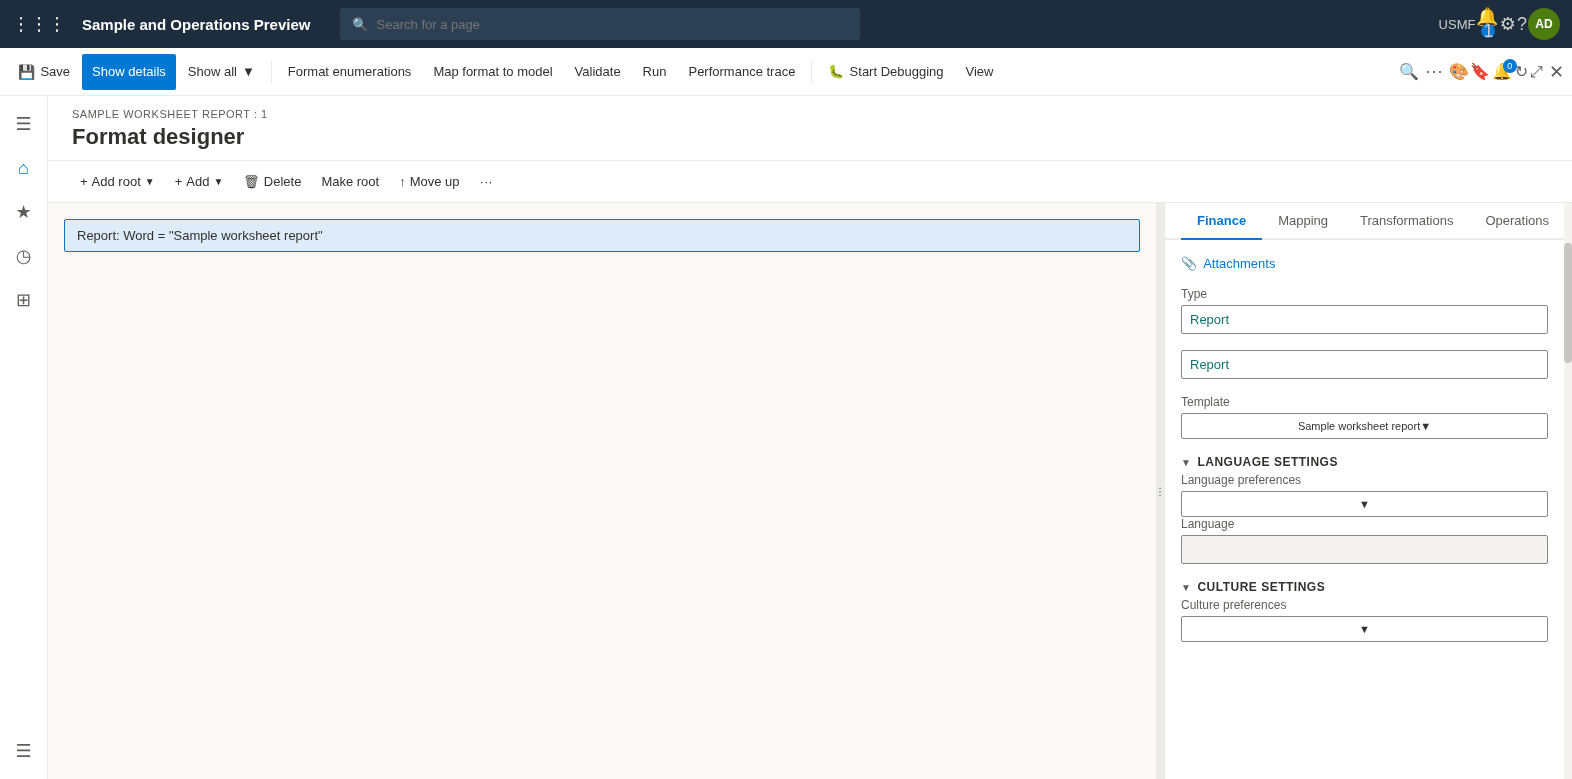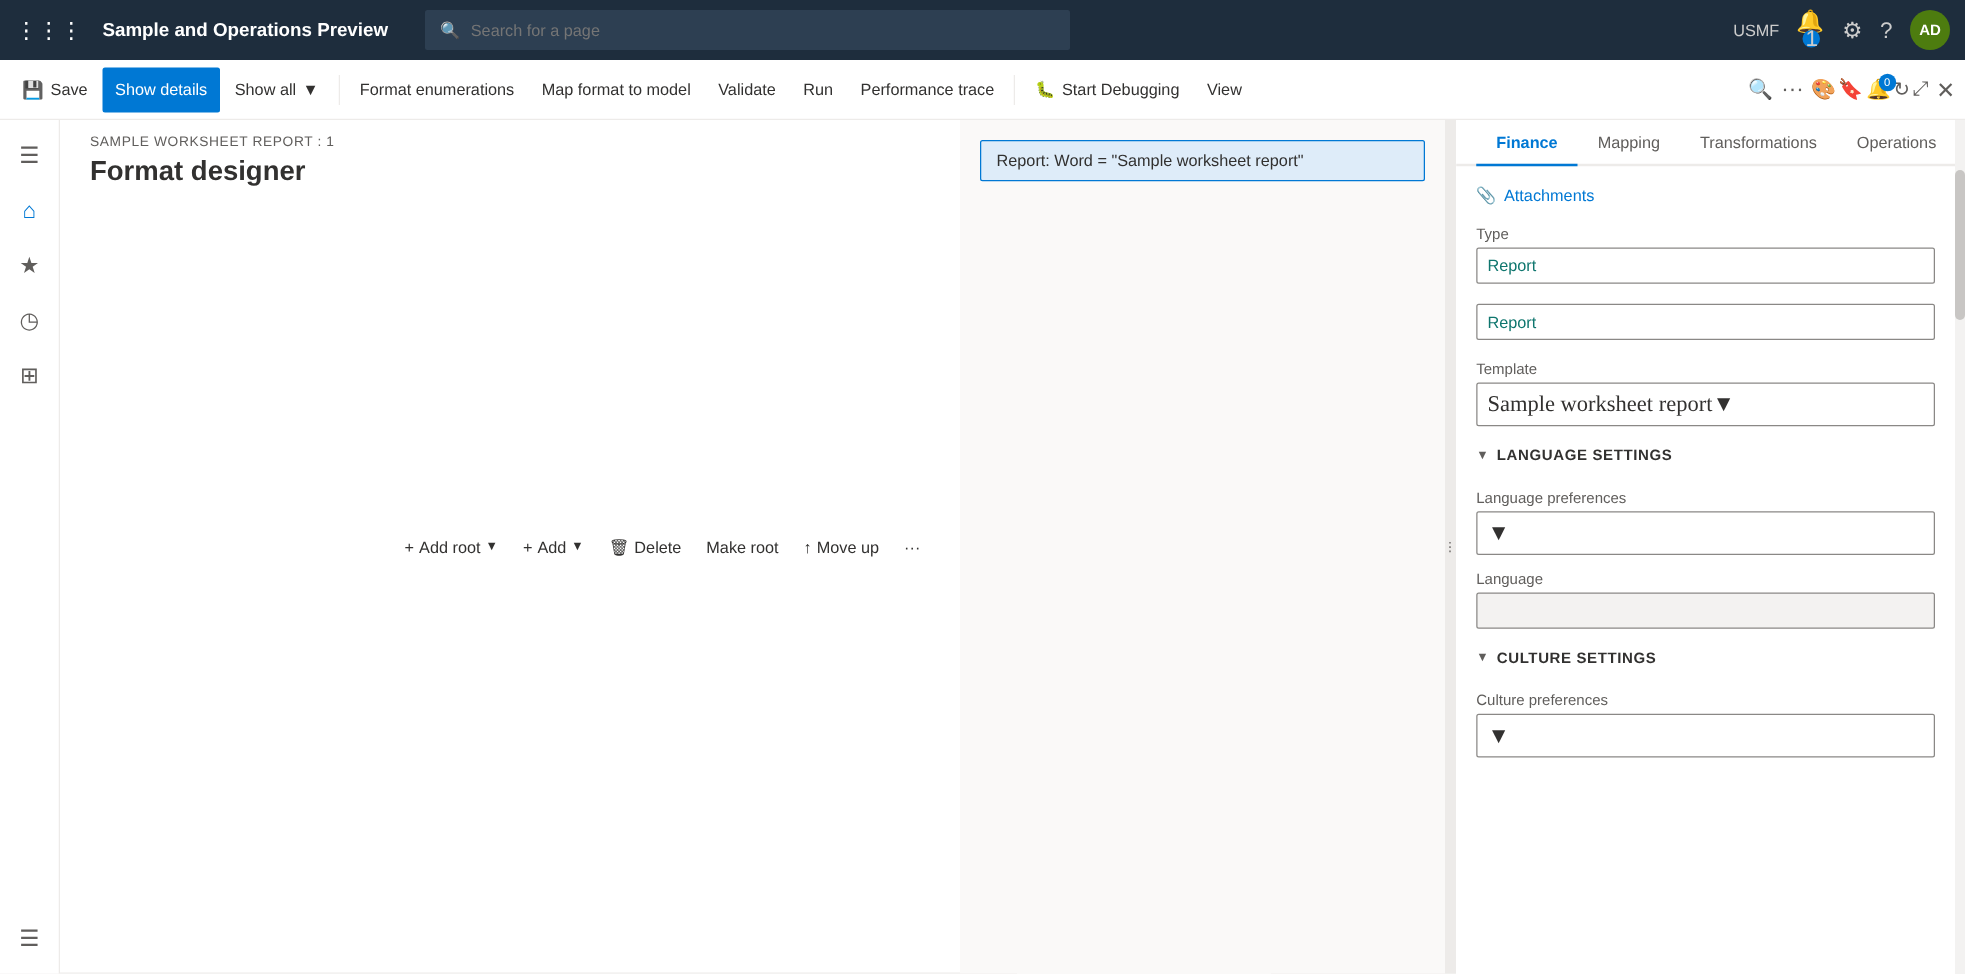--- a/index.html
+++ b/index.html
@@ -17,21 +17,21 @@
       flex: 1; max-width: 520px; margin: 0 20px;
       display: flex; align-items: center;
       background: #2d3f52; border-radius: 2px;
       padding: 0 12px; height: 32px; color: #ccc; gap: 8px;
     }
     .top-nav .search-bar input {
       background: transparent; border: none; outline: none;
       color: #ccc; font-size: 13px; width: 100%;
     }
     .top-nav .spacer { flex: 1; }
-    .top-nav .nav-icons { display: flex; align-items: center; gap: 14px; }
+    .top-nav .nav-icons { display: flex; align-items: center; gap: 1px; }
     .top-nav .nav-icons span { color: #ccc; font-size: 18px; cursor: pointer; position: relative; }
     .top-nav .badge {
       position: absolute; top: -4px; right: -5px;
       background: #0078d4; color: #fff; font-size: 9px;
       border-radius: 50%; width: 14px; height: 14px;
       display: flex; align-items: center; justify-content: center;
     }
     .top-nav .user-avatar {
       width: 32px; height: 32px; border-radius: 50%;
       background: #4d7c0f; color: #fff; display: flex; align-items: center; justify-content: center;
@@ -60,21 +60,21 @@
     
     .left-sidebar {
       width: 48px; background: #fff; border-right: 1px solid #edebe9;
       display: flex; flex-direction: column; align-items: center;
       padding: 8px 0; gap: 4px; flex-shrink: 0;
     }
     .sidebar-icon { width: 40px; height: 40px; display: flex; align-items: center; justify-content: center; cursor: pointer; border-radius: 4px; font-size: 18px; color: #605e5c; }
     .sidebar-icon.active { color: #0078d4; }
 
     
-    .content-area { flex: 1; display: flex; flex-direction: row; overflow: hidden; }
+    .content-area { flex: 1; display: flex; flex-direction: column; overflow: hidden; }
 
     
     .page-header {
       background: #fff; padding: 12px 24px 0 24px;
       border-bottom: 1px solid #edebe9;
     }
     .breadcrumb { font-size: 11px; color: #605e5c; text-transform: uppercase; letter-spacing: 0.5px; margin-bottom: 4px; }
     .page-title { font-size: 22px; font-weight: 600; color: #323130; margin-bottom: 10px; }
 
     
@@ -131,34 +131,34 @@
     .field-label { font-size: 12px; color: #605e5c; }
     .field-input {
       border: 1px solid #8a8886; border-radius: 2px;
       padding: 6px 8px; font-size: 13px; color: #0f766e;
       background: #fff; outline: none; width: 100%;
     }
     .field-input.readonly { background: #f3f2f1; color: #605e5c; }
 
     .field-select {
       border: 1px solid #8a8886; border-radius: 2px;
-      padding: 6px 8px; font-size: 18px; color: #323130;
+      padding: 6px 8px; font-size: 11px; color: #323130;
       background: #fff; outline: none; width: 100%;
-      display: flex; align-items: center; justify-content: flex-start; cursor: pointer; font-family: Liberation Serif, serif;
+      display: flex; align-items: center; justify-content: center; cursor: pointer;
     }
 
     .section-header {
       display: flex; align-items: center; gap: 6px;
       font-size: 12px; font-weight: 600; color: #323130;
       text-transform: uppercase; letter-spacing: 0.5px;
       cursor: pointer;
     }
     .section-header .collapse-icon { font-size: 10px; color: #605e5c; }
 
-    .section-content { display: flex; flex-direction: column; gap: 12px; margin-top: 20px; }
+    .section-content { display: flex; flex-direction: column; gap: 0; margin-top: 4px; }
 
     
     .right-scrollbar {
       width: 8px; background: #f3f2f1; flex-shrink: 0;
       display: flex; flex-direction: column;
     }
     .scrollbar-thumb {
       width: 8px; height: 120px; background: #c8c6c4; border-radius: 4px;
       margin-top: 40px;
     }

